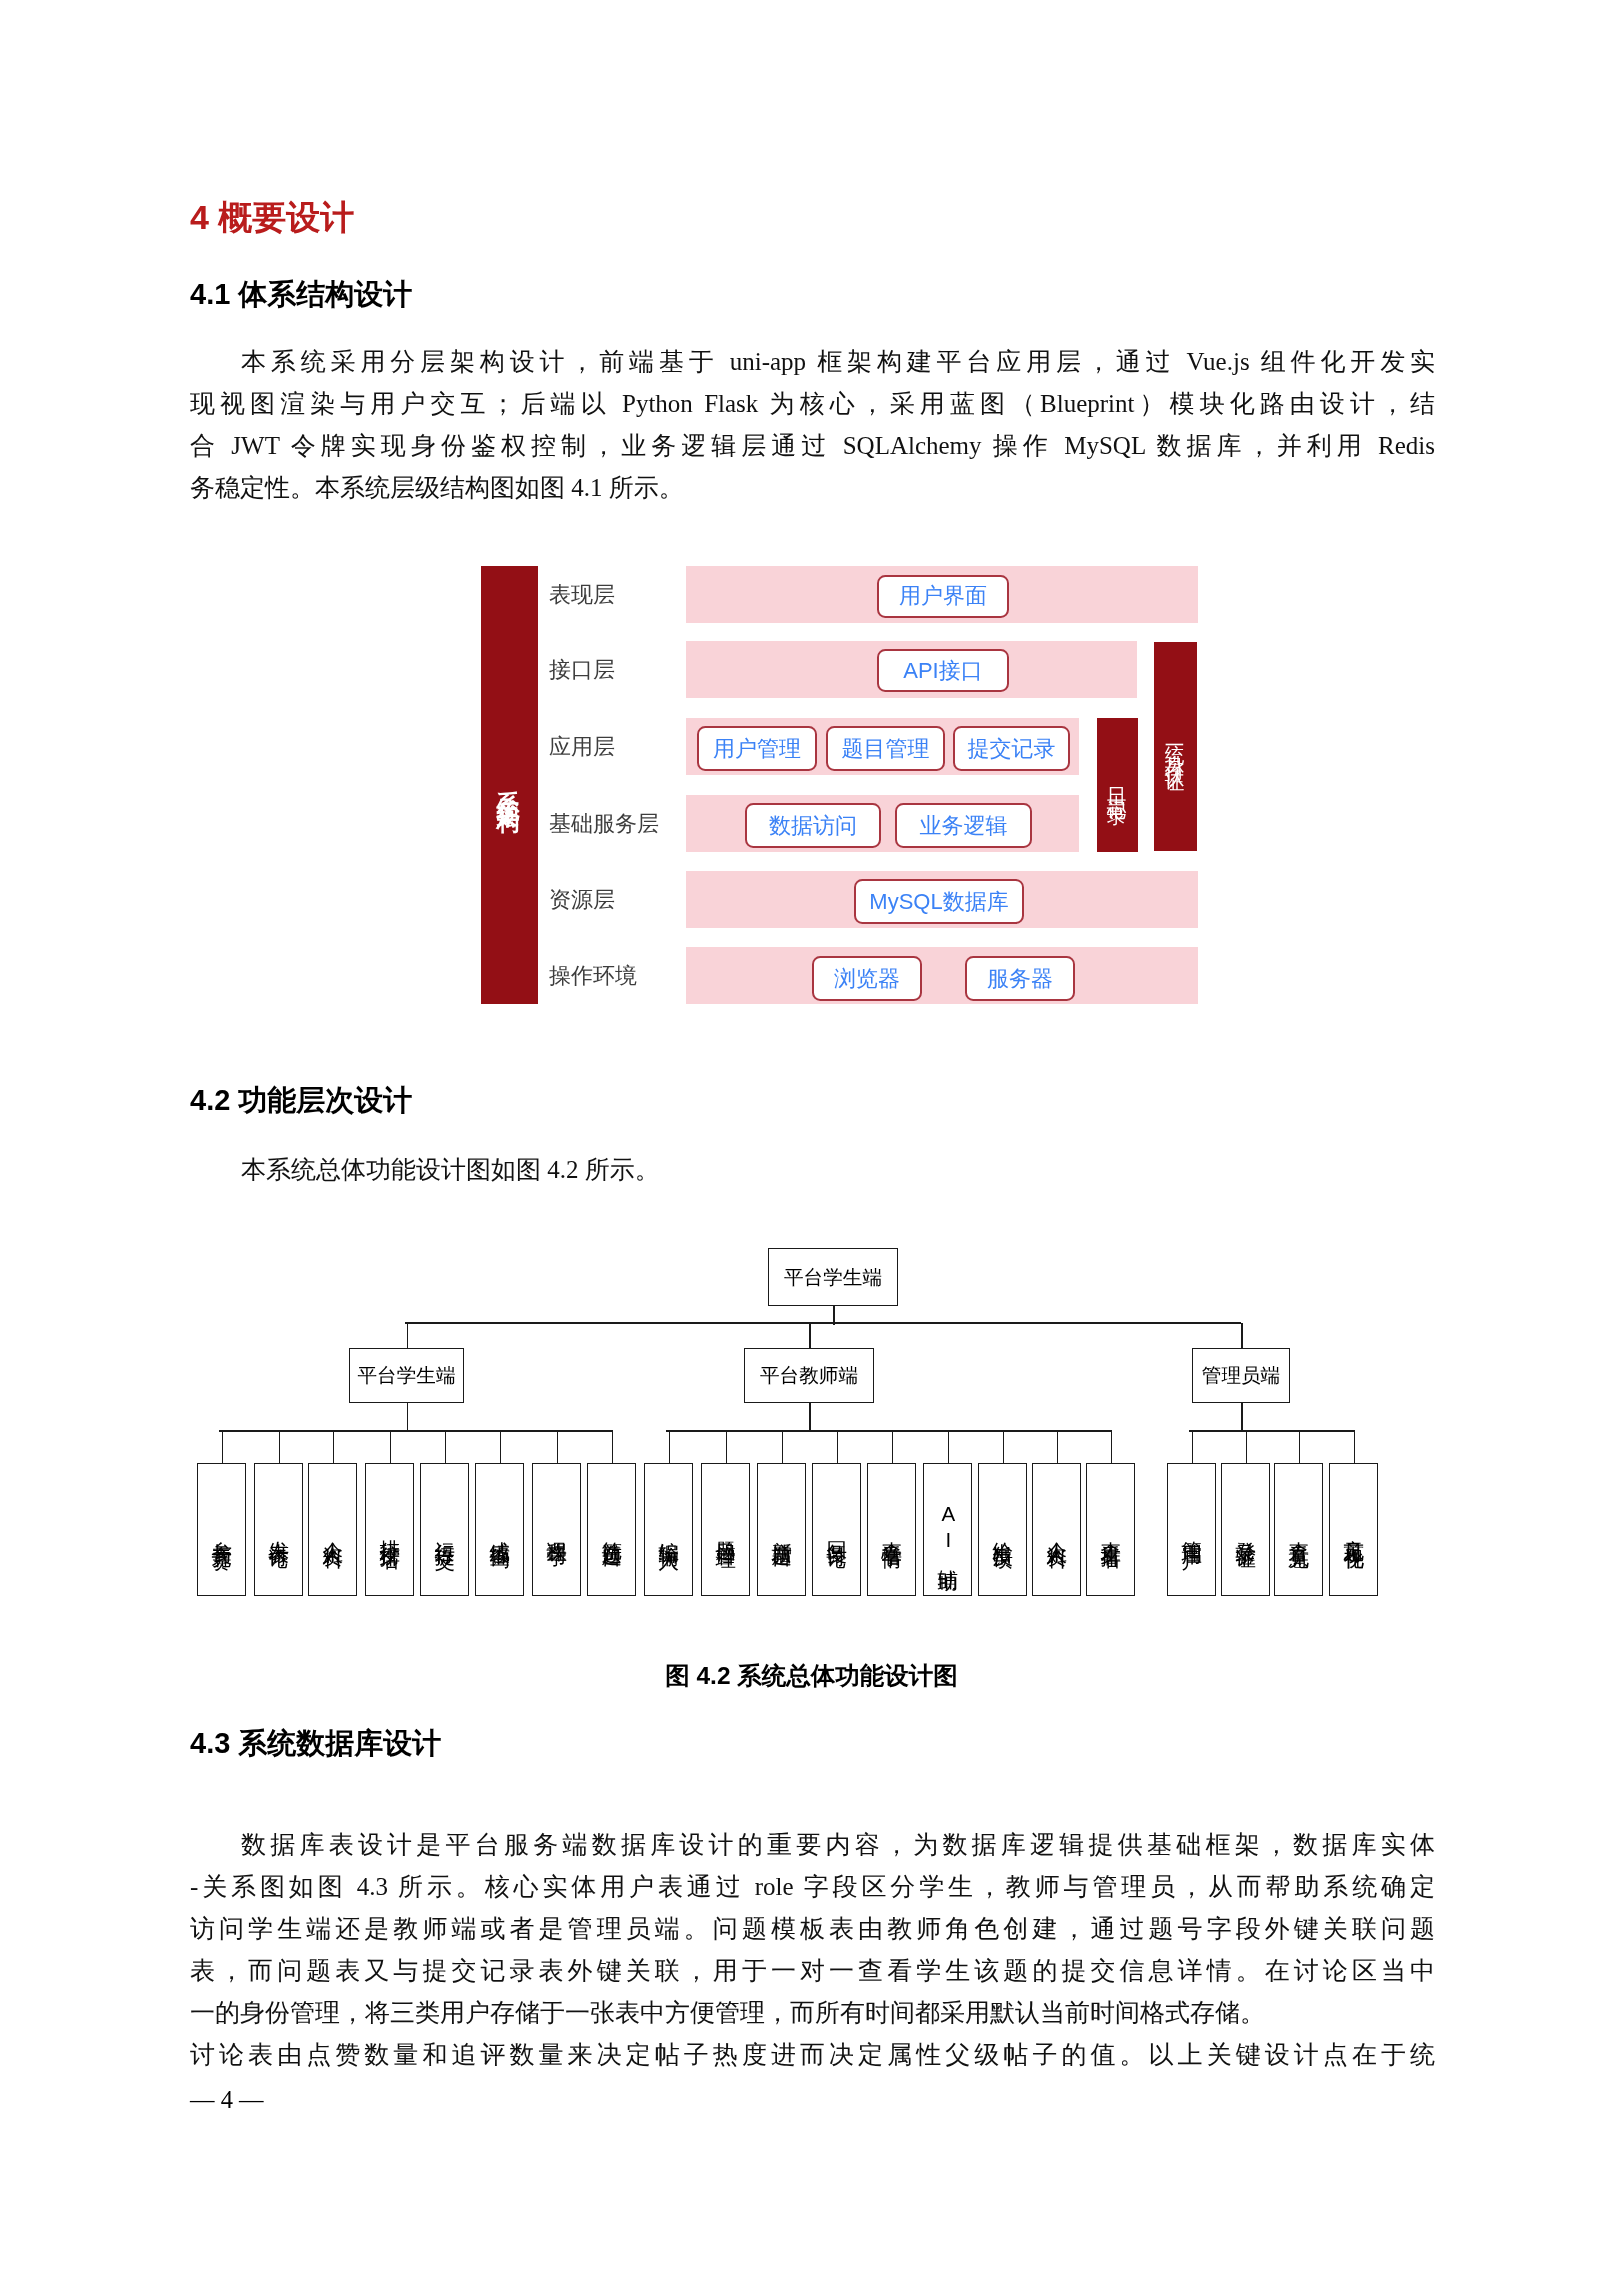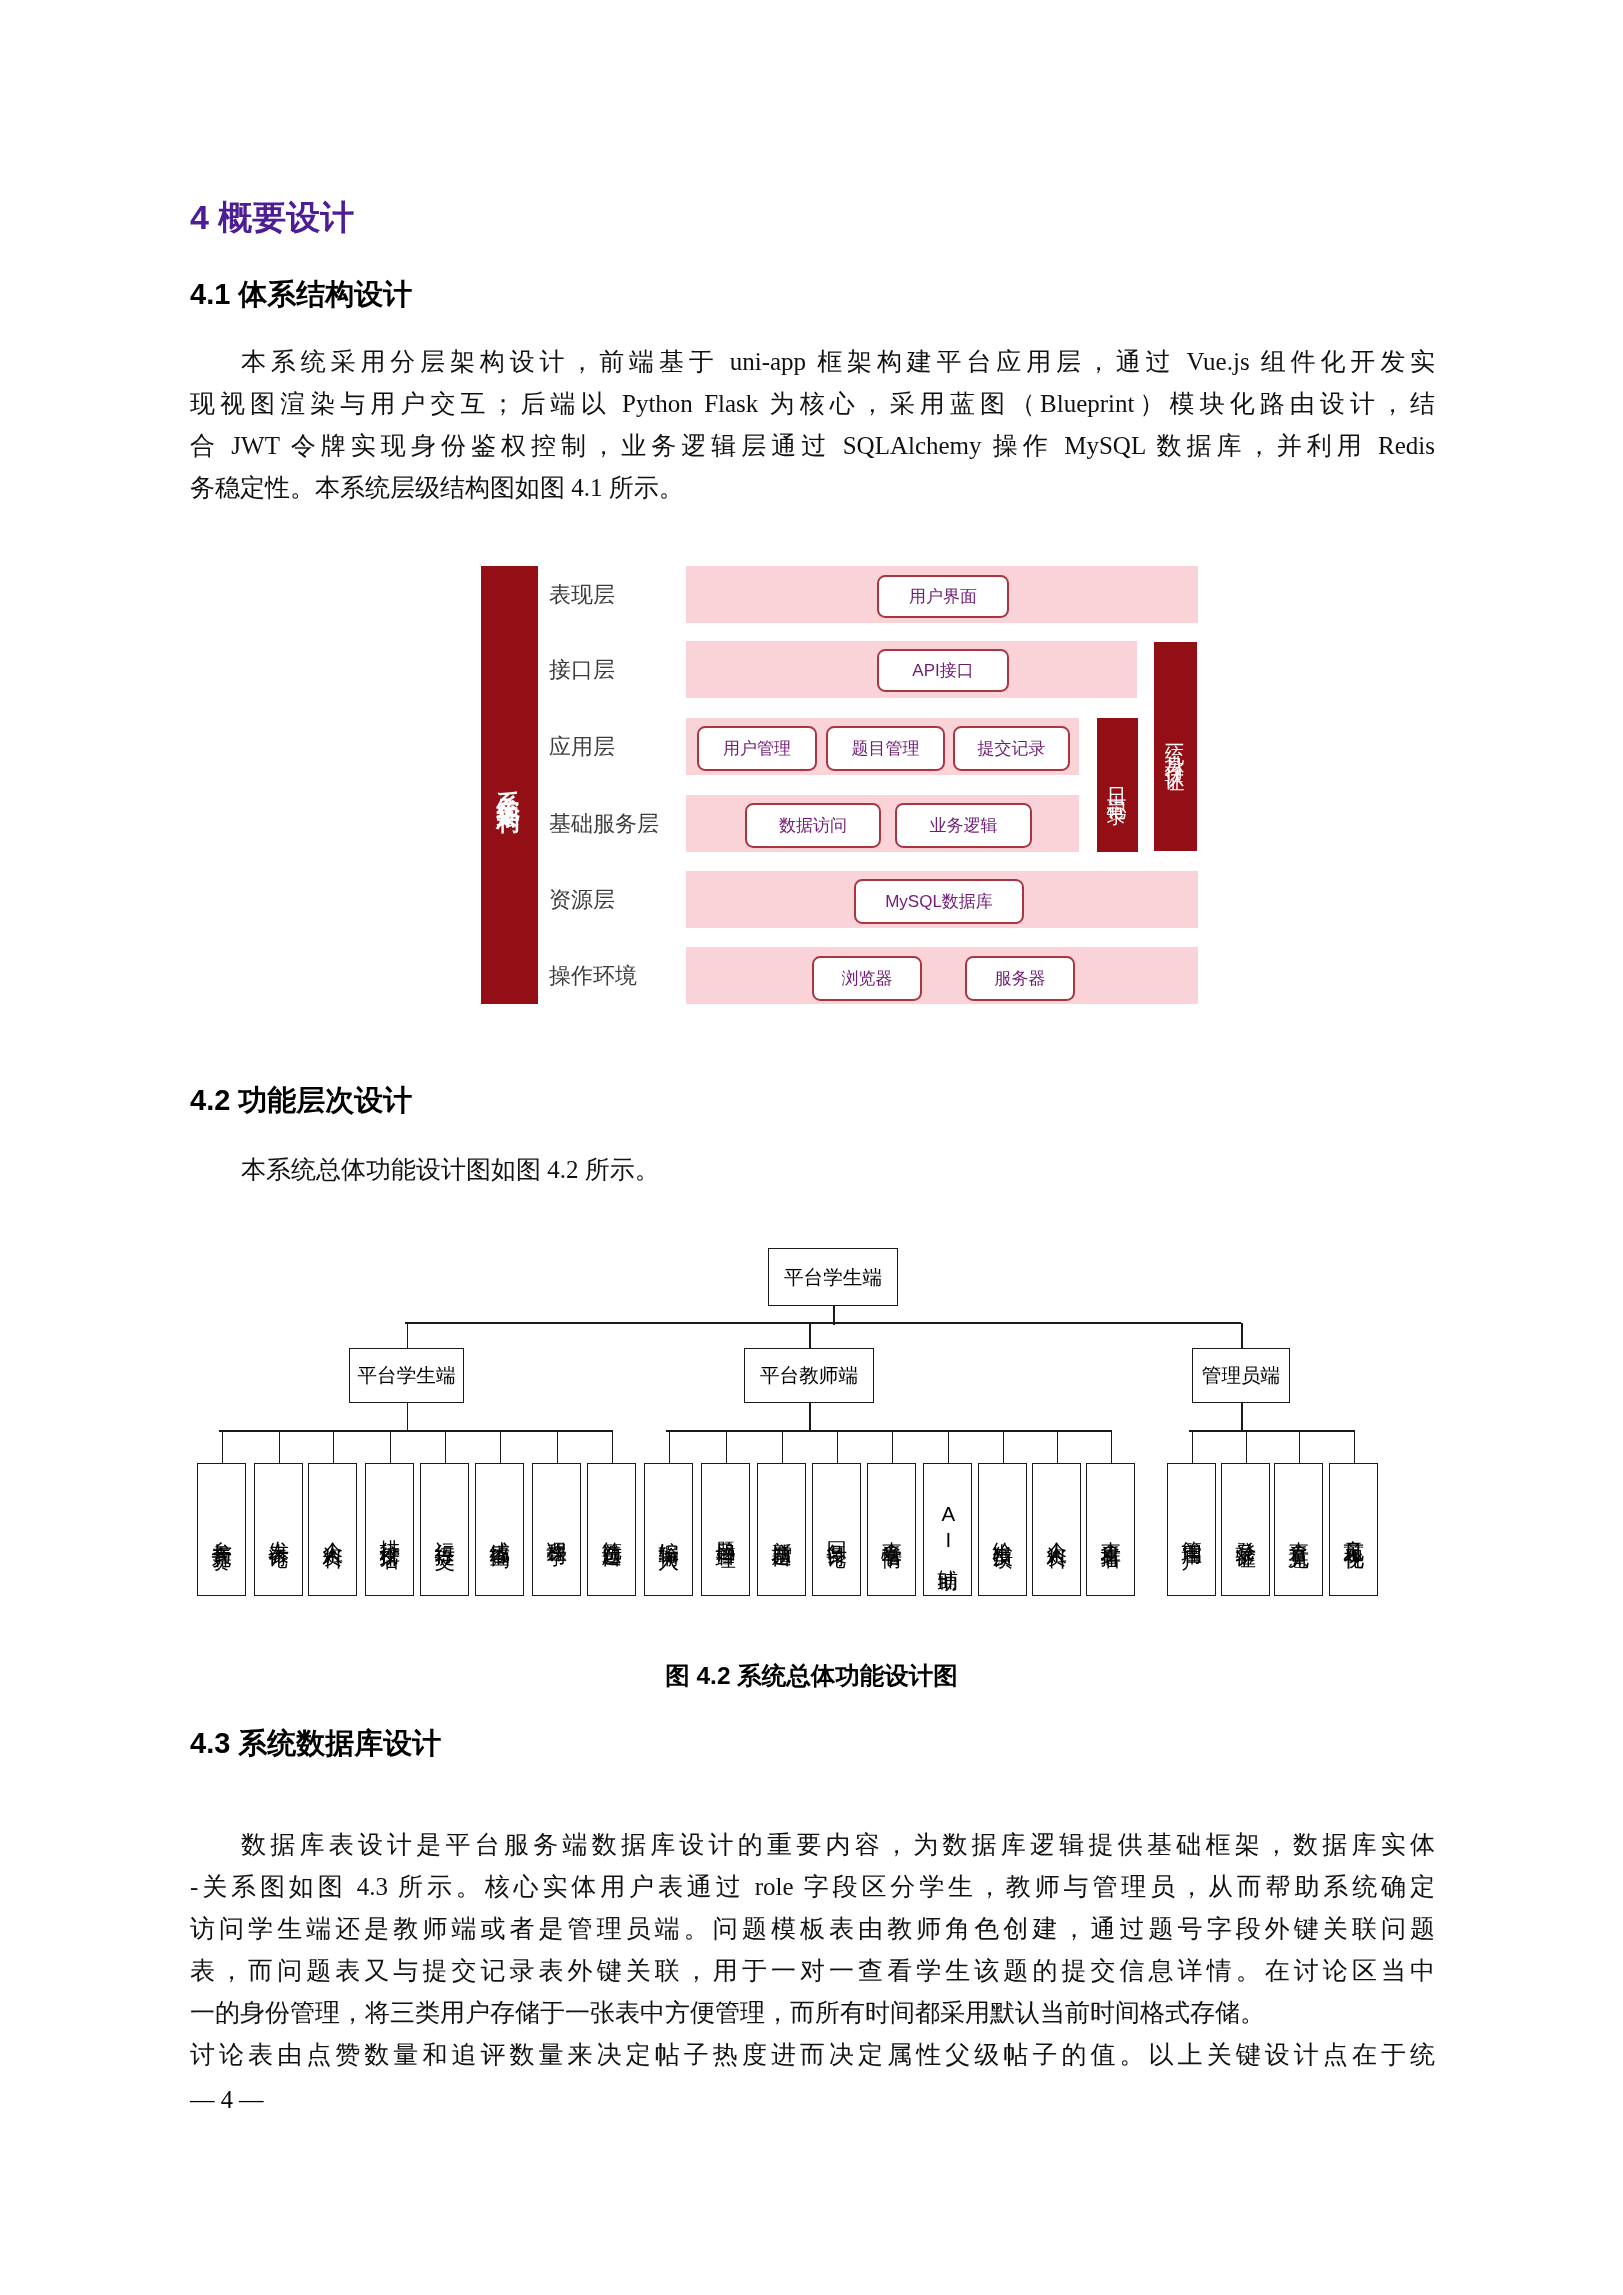--- a/index.html
+++ b/index.html
@@ -3,21 +3,21 @@
 <meta charset="utf-8">
 <style>
   html,body{margin:0;padding:0;background:#888;}
   .page{
     position:relative;width:1623px;height:2295px;background:#ffffff;
     font-family:"Liberation Serif",serif;color:#111;overflow:hidden;
   }
   
   .chapter-title{
     position:absolute;left:190px;top:195px;
-    font-family:"Liberation Sans",sans-serif;font-weight:bold;font-size:34px;color:#4c1d95;
+    font-family:"Liberation Sans",sans-serif;font-weight:bold;font-size:34px;color:#b91c1c;
   }
   .sec-heading{
     position:absolute;left:190px;
     font-family:"Liberation Sans",sans-serif;font-weight:bold;font-size:29px;color:#000;
   }
   .sec-41{top:275px}
   .sec-42{top:1081px}
   .sec-43{top:1724px}
   .para{position:absolute;left:190px;width:1245px;font-size:25px;}
   .para .ln{height:42px;line-height:42px;white-space:nowrap;}
@@ -45,21 +45,21 @@
   .f41-logbar{left:627px;top:155px;width:41px;height:134px;font-size:19.6px;letter-spacing:6.5px;}
   .f41-authbar{left:684px;top:79px;width:43px;height:209px;font-size:19.6px;letter-spacing:5.7px;}
   .f41-label{
     position:absolute;left:79px;width:135px;height:57px;line-height:57px;
     font-size:22px;color:#3d3d3d;white-space:nowrap;
   }
   .f41-band{position:absolute;left:216px;background:#f9d3d8;height:57px;}
   .f41-box{
     position:absolute;background:#fff;border:2.5px solid #a93540;border-radius:8.2px;
     display:flex;align-items:center;justify-content:center;
-    font-size:17px;color:#701a75;white-space:nowrap;
+    font-size:22px;color:#3b82f6;white-space:nowrap;
   }
 
   
   .fig42{position:absolute;left:0;top:1227px;width:1623px;height:384px;font-family:"Liberation Sans",sans-serif;}
   .t-box{
     position:absolute;background:#fff;border:1.6px solid #1a1a1a;
     display:flex;align-items:center;justify-content:center;
     font-size:19.6px;color:#000;white-space:nowrap;
   }
   .t-root{left:768px;top:21px;width:128px;height:56px;}

